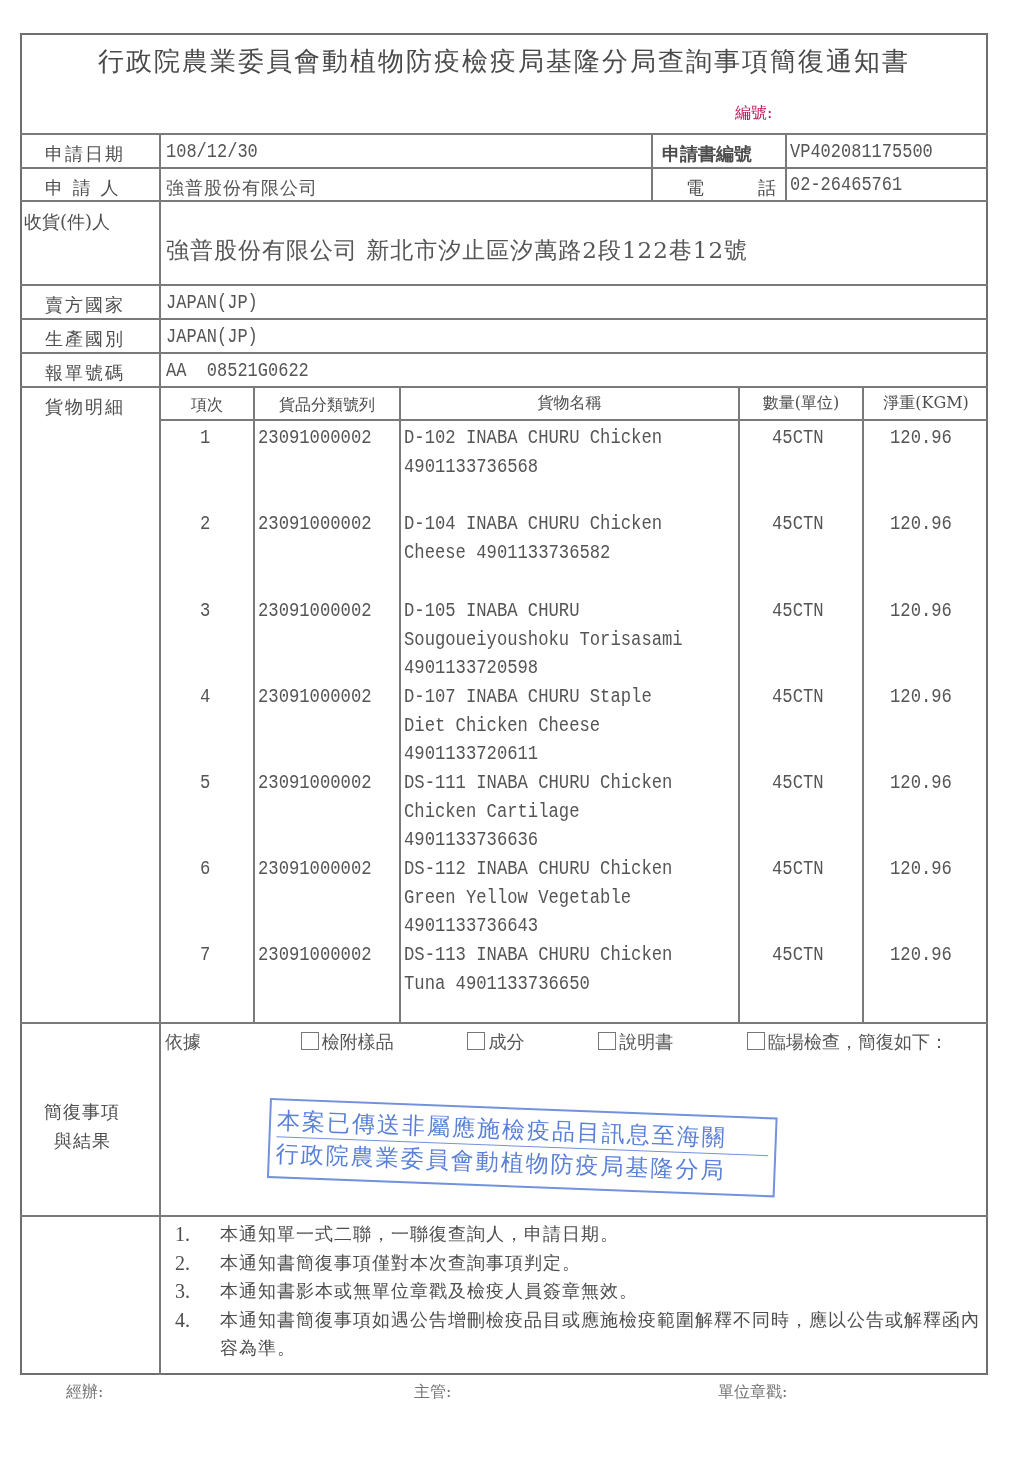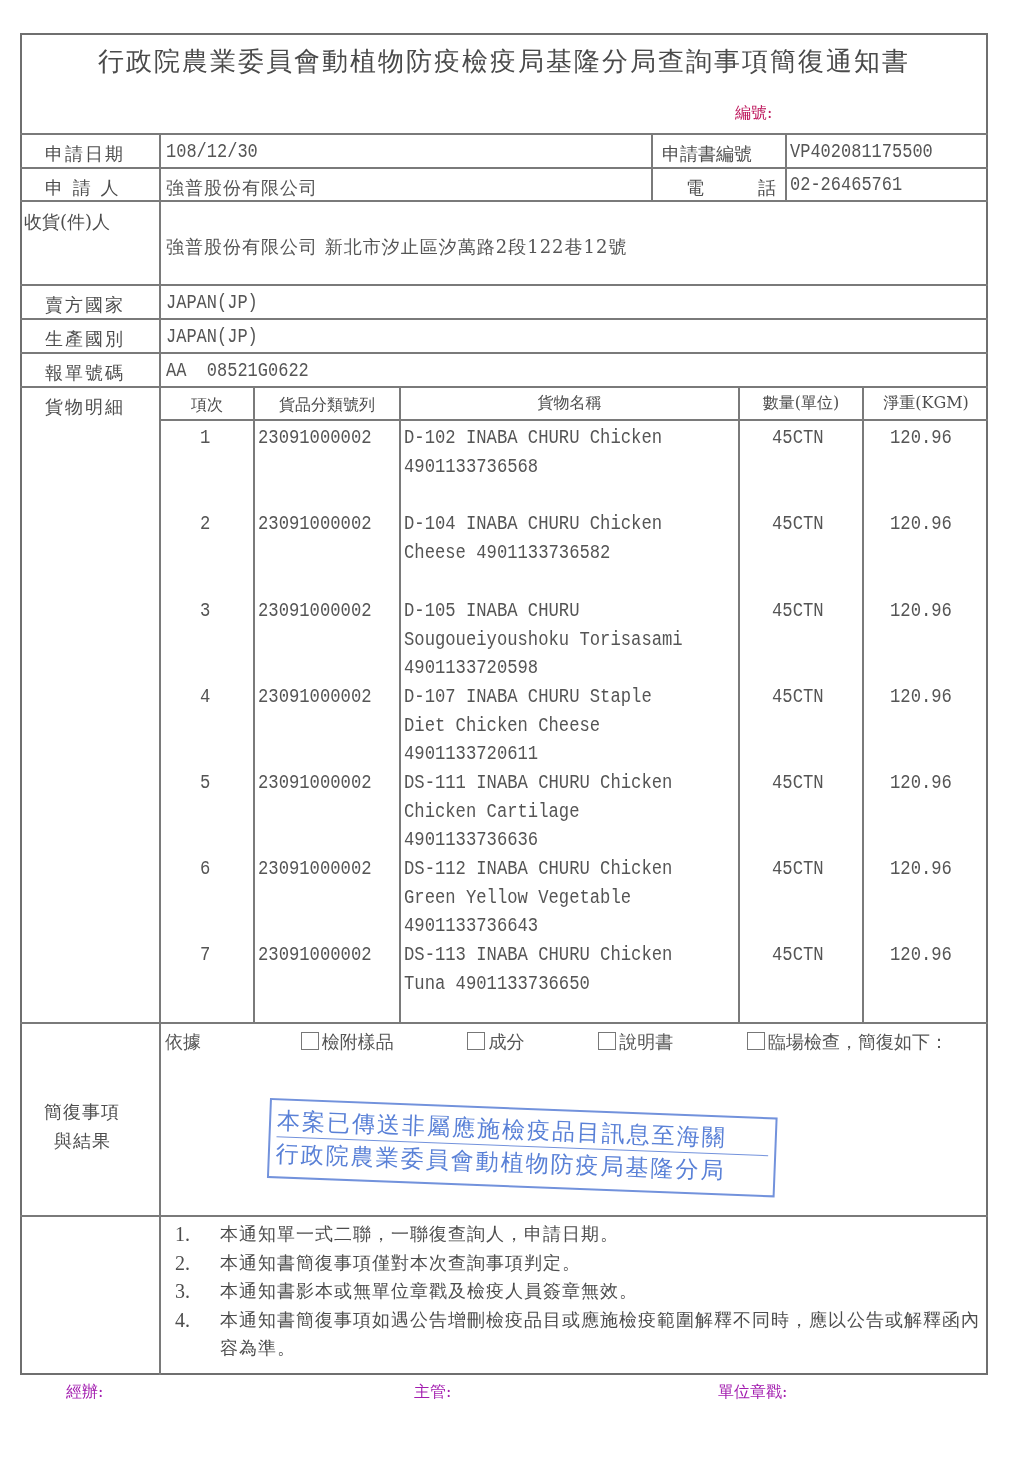--- a/index.html
+++ b/index.html
@@ -32,21 +32,21 @@
     position: absolute; left: 270px; top: 1098px; width: 508px; height: 80px;
     border: 2px solid #5a7fd6; transform: rotate(2.2deg); transform-origin: left top;
     color: #3d6bd0; font-size: 23px; line-height: 32px; padding: 4px 6px; box-sizing: border-box;
     letter-spacing: 2px; opacity: 0.85;
   }
   .stamp .line2 { border-top: 1.5px solid #5a7fd6; }
   .notes { position: absolute; left: 175px; top: 1220px; font-size: 18px; color: #4d4d4d; line-height: 28.5px; }
   .notes .n { display: flex; }
   .notes .n .num { width: 45px; font-family: "Liberation Serif", serif; font-size: 20px; }
   .notes .n .txt { width: 760px; letter-spacing: 1px; }
-  .sig { position: absolute; top: 1382px; font-size: 16px; color: #a21caf; }
+  .sig { position: absolute; top: 1382px; font-size: 16px; color: #737373; }
 </style>
 </head>
 <body>
 
 <div class="page">
   <div class="frame"></div>
 
   <div class="title">行政院農業委員會動植物防疫檢疫局基隆分局查詢事項簡復通知書</div>
   <div class="serial-label">編號:</div>
 
@@ -64,30 +64,30 @@
   <div class="vline" style="left:159px;top:133px;height:1242px;"></div>
   <div class="vline" style="left:651px;top:133px;height:67px;"></div>
   <div class="vline" style="left:785px;top:133px;height:67px;"></div>
   <div class="vline" style="left:253px;top:386px;height:636px;"></div>
   <div class="vline" style="left:399px;top:386px;height:636px;"></div>
   <div class="vline" style="left:738px;top:386px;height:636px;"></div>
   <div class="vline" style="left:862px;top:386px;height:636px;"></div>
 
   <div class="lbl" style="left:45px;top:142px;">申請日期</div>
   <div class="val" style="left:166px;top:140px;">108/12/30</div>
-  <div class="lbl" style="left:662px;top:142px;letter-spacing:0;">申請書編號</div>
+  <div class="lbl" style="left:662px;top:142px;letter-spacing:0;font-weight:bold;">申請書編號</div>
   <div class="val" style="left:790px;top:140px;">VP402081175500</div>
 
   <div class="lbl" style="left:45px;top:176px;">申 請 人</div>
   <div class="cjkval" style="left:166px;top:176px;">強普股份有限公司</div>
   <div class="lbl" style="left:686px;top:176px;letter-spacing:6px;">電　　話</div>
   <div class="val" style="left:790px;top:173px;">02-26465761</div>
 
   <div class="lbl" style="left:24px;top:210px;letter-spacing:0;">收貨(件)人</div>
-  <div class="cjkval" style="left:166px;top:235px;font-size:18px;">強普股份有限公司 新北市汐止區汐萬路2段122巷12號</div>
+  <div class="cjkval" style="left:166px;top:235px;font-size:23px;">強普股份有限公司 新北市汐止區汐萬路2段122巷12號</div>
 
   <div class="lbl" style="left:45px;top:293px;">賣方國家</div>
   <div class="val" style="left:166px;top:291px;">JAPAN(JP)</div>
 
   <div class="lbl" style="left:45px;top:327px;">生產國別</div>
   <div class="val" style="left:166px;top:325px;">JAPAN(JP)</div>
 
   <div class="lbl" style="left:45px;top:361px;">報單號碼</div>
   <div class="val" style="left:166px;top:359px;white-space:pre;">AA  08521G0622</div>
 

